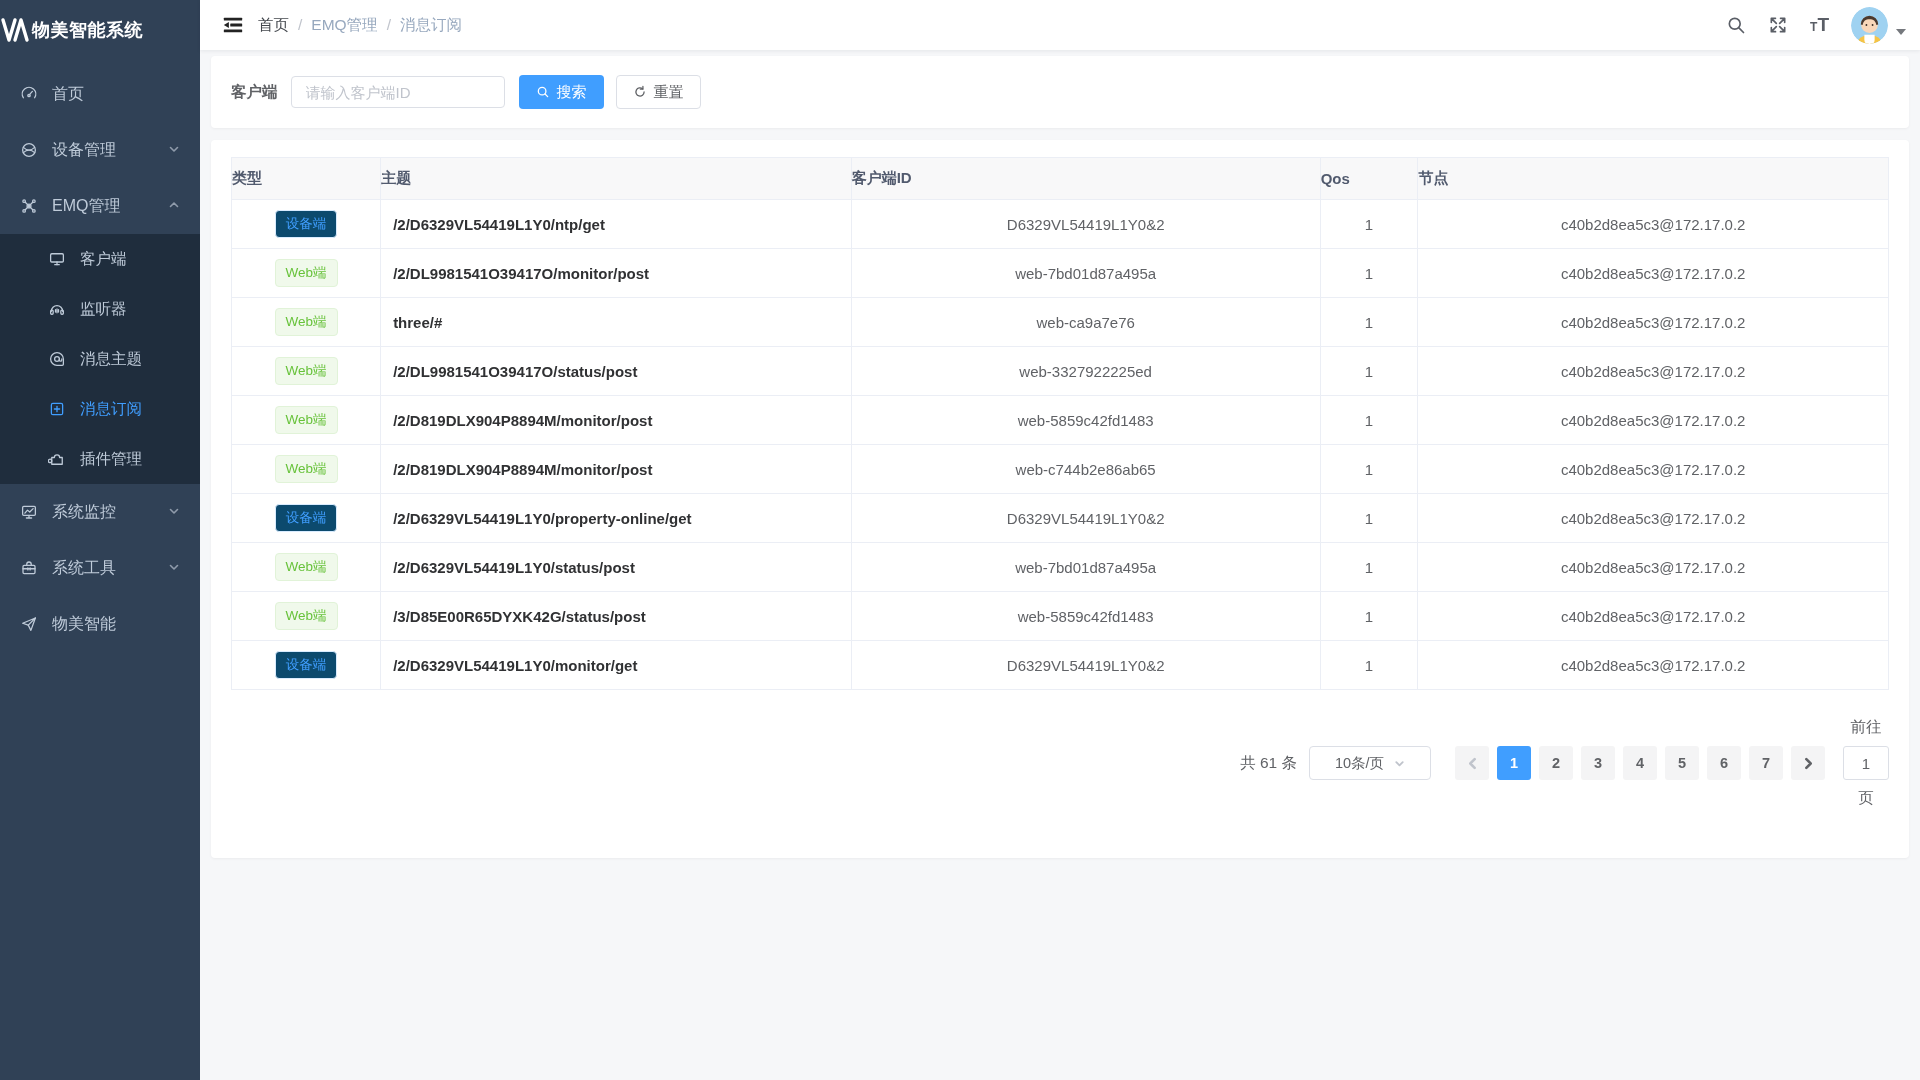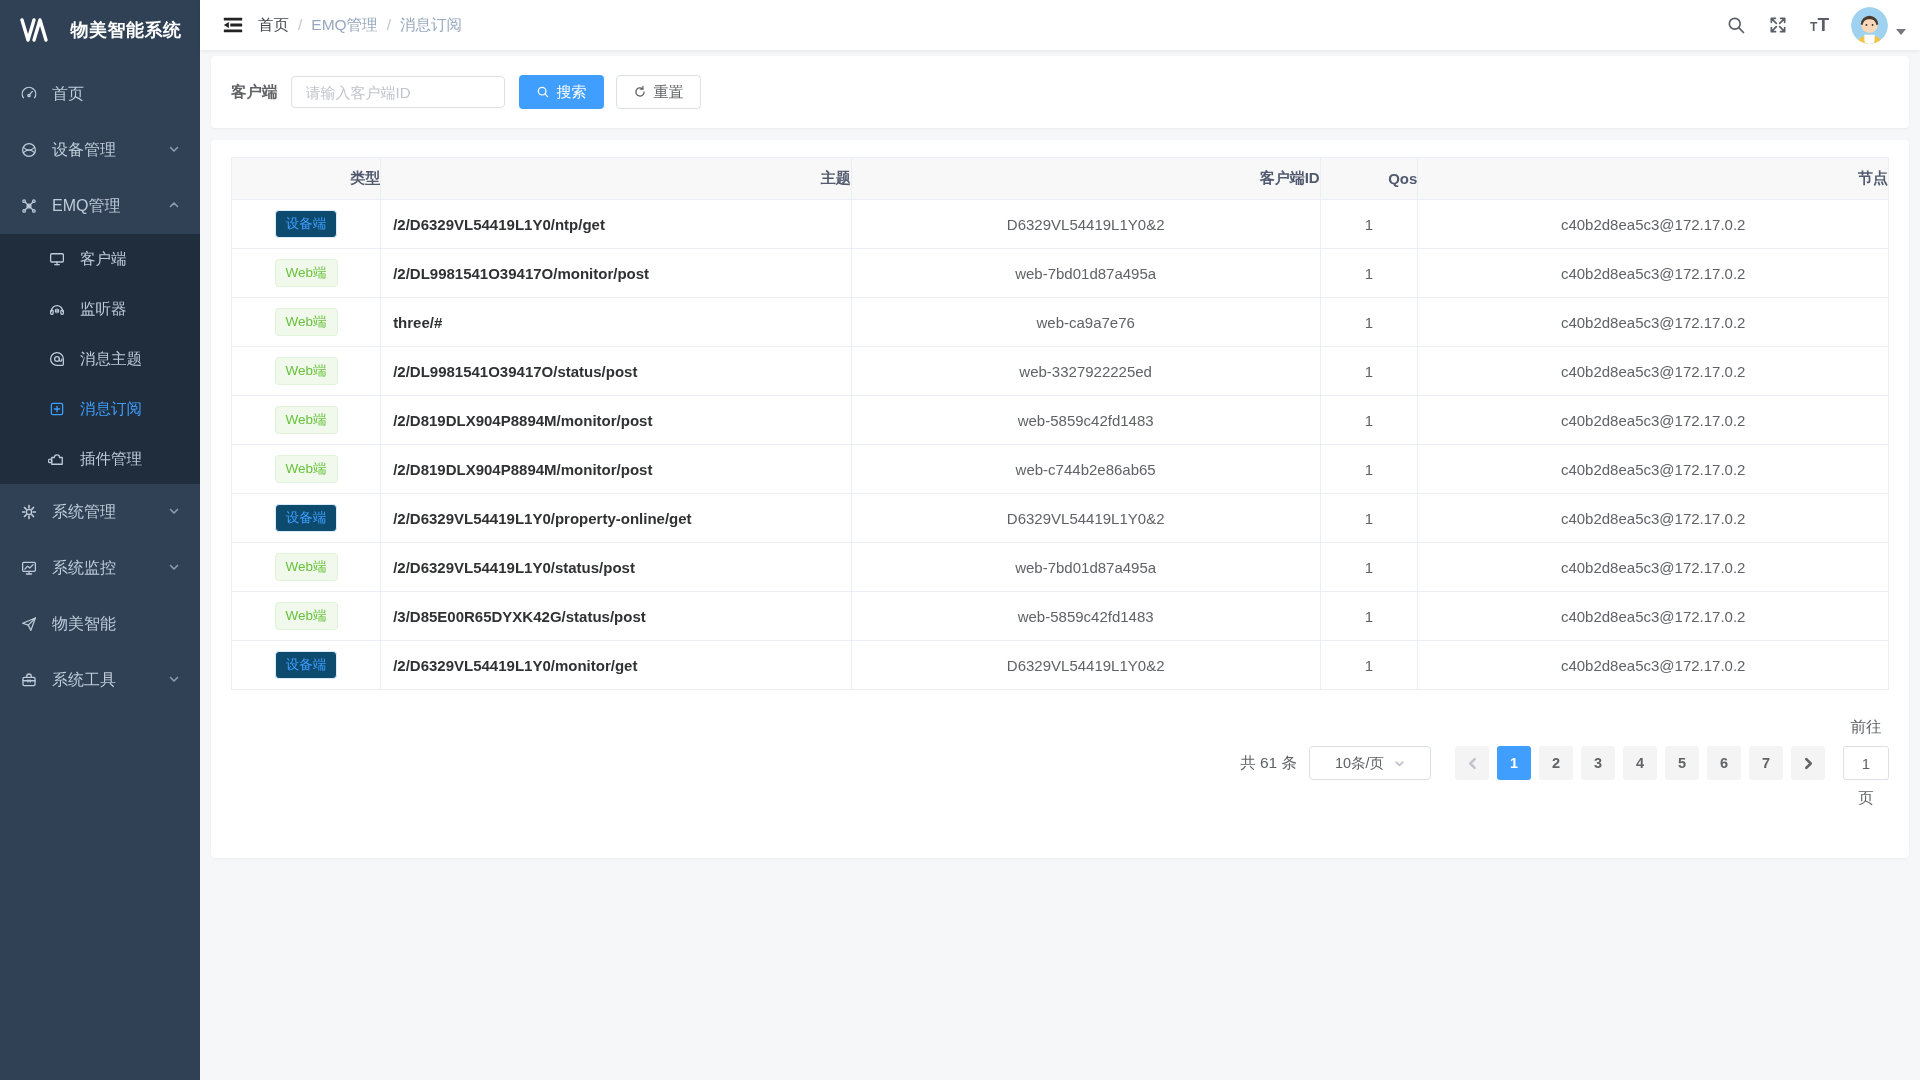--- a/index.html
+++ b/index.html
@@ -1,21 +1,21 @@
 <!DOCTYPE html>
 <html><head>
 <meta charset="utf-8">
 <style>
   * { margin:0; padding:0; box-sizing:border-box; }
   html,body { width:1920px; height:1080px; overflow:hidden; font-family:"Liberation Sans","DejaVu Sans",sans-serif; background:#f6f7f9; }
   .app { display:flex; width:100%; height:100%; }
 
   
   .sidebar { width:200px; background:#304156; height:100%; flex:0 0 200px; }
-  .logo { height:60px; display:flex; align-items:center; justify-content:center; gap:22px; color:#fff; }
+  .logo { height:60px; display:flex; align-items:center; gap:2px; color:#fff; }
   .logo-title { font-size:18px; font-weight:700; color:#fff; letter-spacing:.5px; }
   .menu { padding-top:6px; }
   .menu-item { height:56px; display:flex; align-items:center; gap:14px; padding:0 20px; color:#bfcbd9; font-size:16px; cursor:pointer; }
   .menu-item .chevron { margin-left:auto; color:#8f9bab; }
   .submenu { background:#1f2d3d; }
   .submenu .menu-item { height:50px; padding-left:48px; font-size:15.5px; }
   .menu-item.active { color:#409eff; }
   .mi-icon { width:18px; height:18px; flex:0 0 18px; display:inline-flex; }
   .mi-icon svg { width:100%; height:100%; stroke:currentColor; fill:none; stroke-width:1.7; stroke-linecap:round; stroke-linejoin:round; }
 
@@ -44,21 +44,21 @@
   .search-label { font-size:15.5px; font-weight:700; color:#606266; margin-right:13px; }
   .search-input { width:214px; height:32px; border:1px solid #dcdfe6; border-radius:4px; padding:0 14px; font-size:15px; color:#606266; outline:none; font-family:inherit; }
   .search-input::placeholder { color:#c0c4cc; }
   .btn { height:34px; border-radius:4px; font-size:15px; display:inline-flex; align-items:center; gap:7px; padding:16px 16px; cursor:pointer; border:1px solid transparent; font-family:inherit; }
   .btn svg { width:14px; height:14px; stroke:currentColor; fill:none; stroke-width:2.2; stroke-linecap:round; }
   .btn-primary { background:#409eff; color:#fff; margin-left:14px; }
   .btn-plain { background:#fff; color:#606266; border-color:#dcdfe6; margin-left:12px; }
 
   .table-card { height:718px; padding:17px 20px; }
   table.grid { width:100%; border-collapse:collapse; table-layout:fixed; border:1px solid #ebeef5; }
-  .grid th { background:#f8f8f9; height:42px; font-size:15px; color:#515a6e; font-weight:700; border:1px solid #ebeef5; text-align:right; }
+  .grid th { background:#f8f8f9; height:42px; font-size:15px; color:#515a6e; font-weight:700; border:1px solid #ebeef5; text-align:left; }
   .grid td { height:49px; font-size:15px; color:#606266; border:1px solid #ebeef5; text-align:center; background:#fff; }
   .grid td.topic-cell { text-align:left; padding-left:12px; font-weight:700; color:#303133; font-size:15px; }
   .tag { display:inline-block; padding:0 10px; height:28px; line-height:26px; font-size:13.5px; border-radius:4px; border:1px solid; }
   .tag--device { color:#409eff; background:#0c4a6e; border-color:#d9ecff; }
   .tag--web { color:#67c23a; background:#f0f9eb; border-color:#e1f3d8; }
 
   
   .pagination { margin-top:27px; display:flex; align-items:center; justify-content:flex-end; font-size:15.5px; color:#606266; }
   .pg-total { margin-right:12px;margin-left:16px; }
   .pg-size { width:122px; height:34px; border:1px solid #dcdfe6; border-radius:4px; display:flex; align-items:center; justify-content:center; gap:10px; margin-right:20px; cursor:pointer; font-size:14.5px; }
@@ -184,76 +184,62 @@
           <span class="mi-icon">
             <svg viewBox="0 0 24 24">
                 <path d="M5 10 h3.5 a3 3 0 1 1 7 0 H19 v9 H5 z"></path>
                 <path d="M5 14.5 a2.3 2.3 0 1 0 0 .1"></path>
               </svg>
           </span>
           <span>插件管理</span>
         </div>
       </div>
 
-      <div class="menu-item">
-        <span class="mi-icon">
-          <svg viewBox="0 0 24 24">
-              <circle cx="12" cy="12" r="3.4"></circle>
-              <path d="M12 3.5 v3 M12 17.5 v3 M3.5 12 h3 M17.5 12 h3 M6 6 l2.1 2.1 M15.9 15.9 L18 18 M18 6 l-2.1 2.1 M8.1 15.9 L6 18" stroke-width="2.2"></path>
-            </svg>
-        </span>
-        <span>系统管理</span>
-        <span class="chevron">
-          <svg width="12" height="12" viewBox="0 0 12 12" fill="none" stroke="currentColor" stroke-width="1.6" stroke-linecap="round" stroke-linejoin="round">
-              <path d="M2.5 4.5 L6 8 L9.5 4.5"></path>
-            </svg>
-        </span>
-      </div>
 
       <div class="menu-item">
         <span class="mi-icon">
           <svg viewBox="0 0 24 24">
               <rect x="3.5" y="4.5" width="17" height="12" rx="1.5"></rect>
               <path d="M6.5 13.5 L10 9.5 L13 12 L17.5 7.5"></path>
               <path d="M12 16.5 V20 M8.5 20 H15.5"></path>
             </svg>
         </span>
         <span>系统监控</span>
         <span class="chevron">
           <svg width="12" height="12" viewBox="0 0 12 12" fill="none" stroke="currentColor" stroke-width="1.6" stroke-linecap="round" stroke-linejoin="round">
               <path d="M2.5 4.5 L6 8 L9.5 4.5"></path>
             </svg>
         </span>
       </div>
 
       <div class="menu-item">
         <span class="mi-icon">
           <svg viewBox="0 0 24 24">
-              <path d="M3.5 11 L20.5 4 L14.5 20.5 L11 13.5 Z"></path>
-              <path d="M11 13.5 L20.5 4"></path>
-            </svg>
-        </span>
-        <span>物美智能</span>
-      </div>
-
-      <div class="menu-item">
-        <span class="mi-icon">
-          <svg viewBox="0 0 24 24">
               <rect x="4" y="8.5" width="16" height="11" rx="1.5"></rect>
               <path d="M9 8.5 V7 a3 3 0 0 1 6 0 v1.5"></path>
               <path d="M4 13 h16"></path>
               <path d="M10.5 12 v2.5 M13.5 12 v2.5"></path>
             </svg>
         </span>
         <span>系统工具</span>
         <span class="chevron">
           <svg width="12" height="12" viewBox="0 0 12 12" fill="none" stroke="currentColor" stroke-width="1.6" stroke-linecap="round" stroke-linejoin="round">
               <path d="M2.5 4.5 L6 8 L9.5 4.5"></path>
             </svg>
         </span>
+      </div>
+
+      <div class="menu-item">
+        <span class="mi-icon">
+          <svg viewBox="0 0 24 24">
+              <path d="M3.5 11 L20.5 4 L14.5 20.5 L11 13.5 Z"></path>
+              <path d="M11 13.5 L20.5 4"></path>
+            </svg>
+        </span>
+        <span>物美智能</span>
       </div>
     </nav>
   </aside>
 
   <div class="main">
 
     <header class="navbar">
       <span class="hamburger">
         <svg viewBox="0 0 24 24" fill="#232323">
             <rect x="2" y="4" width="20" height="3.2" rx="0.6"></rect>

